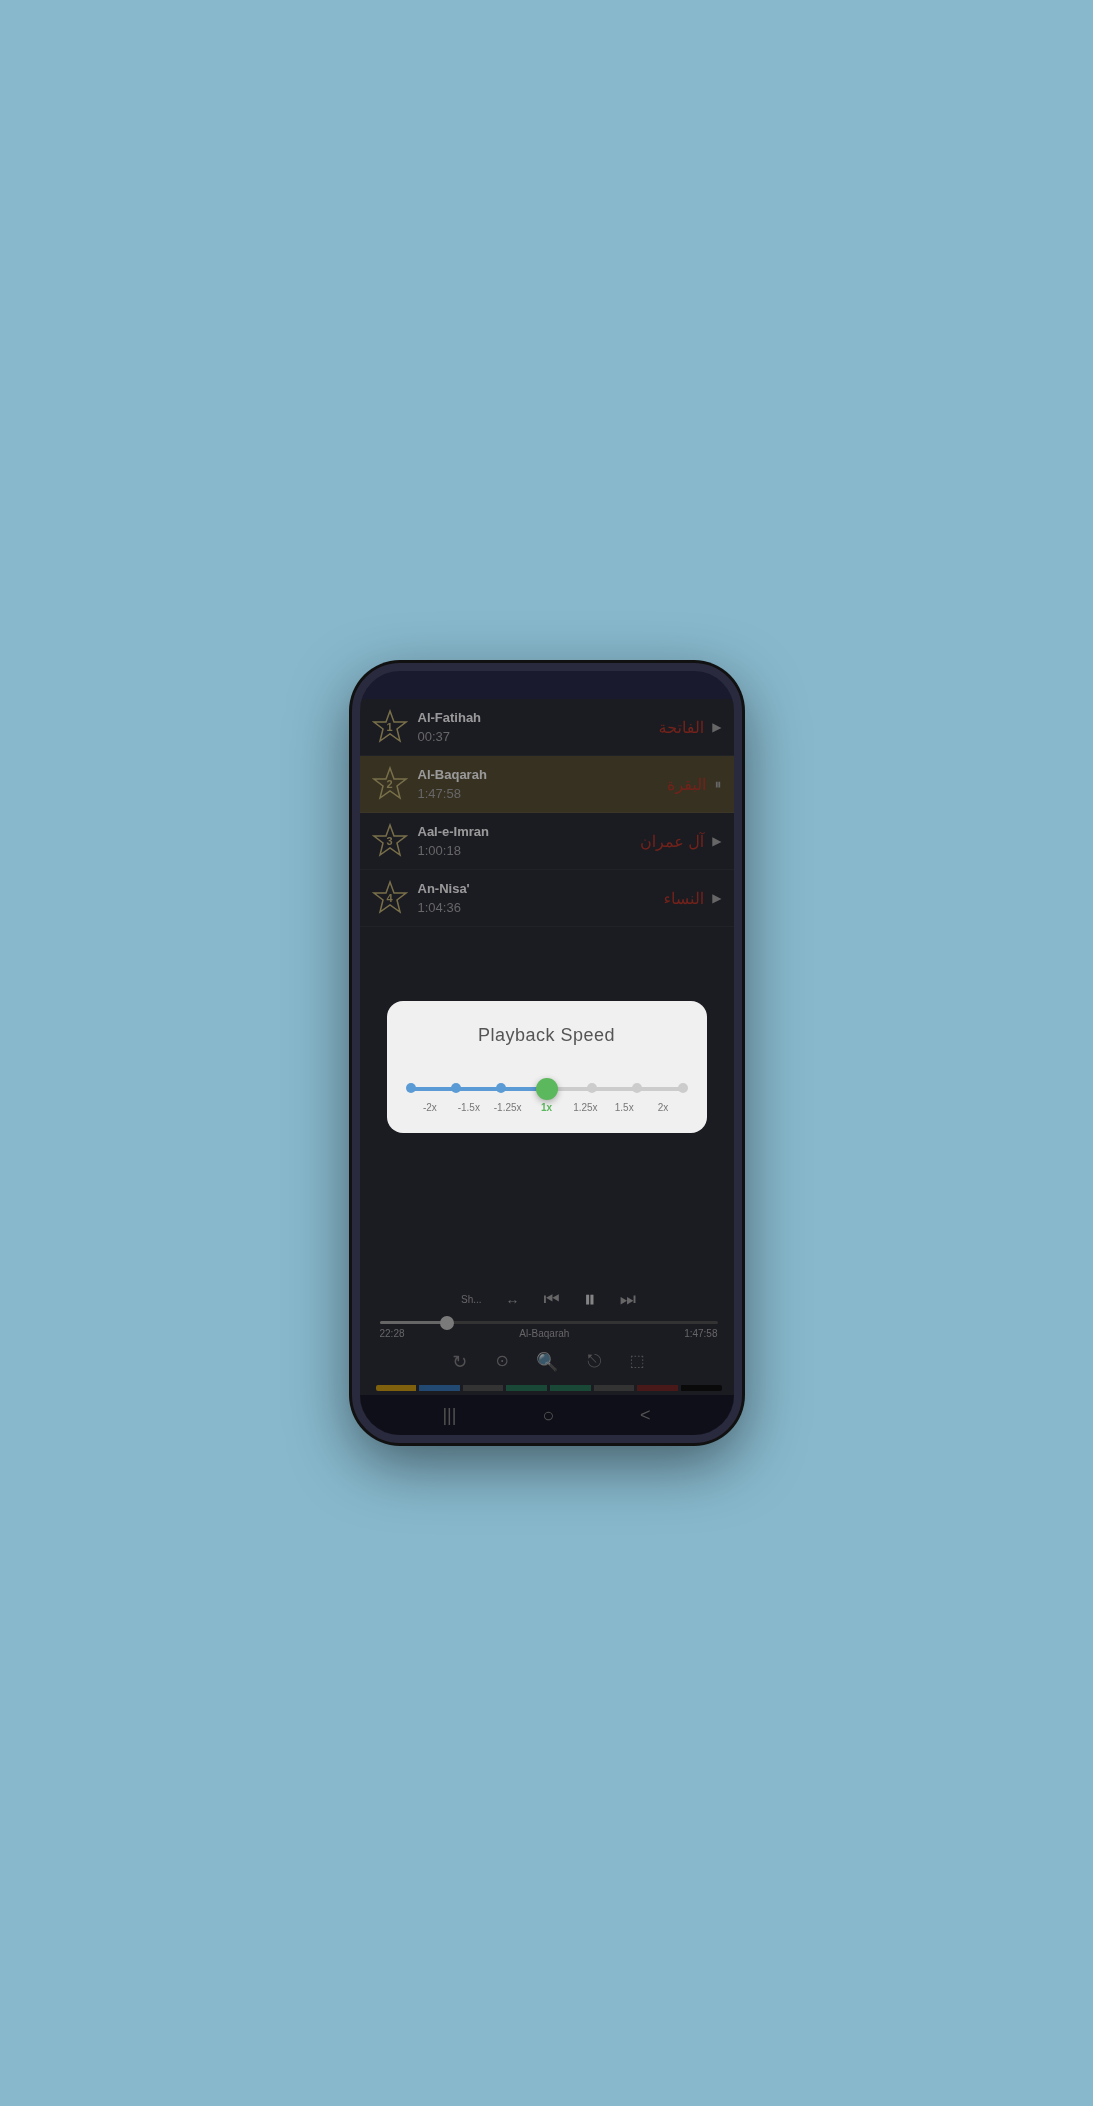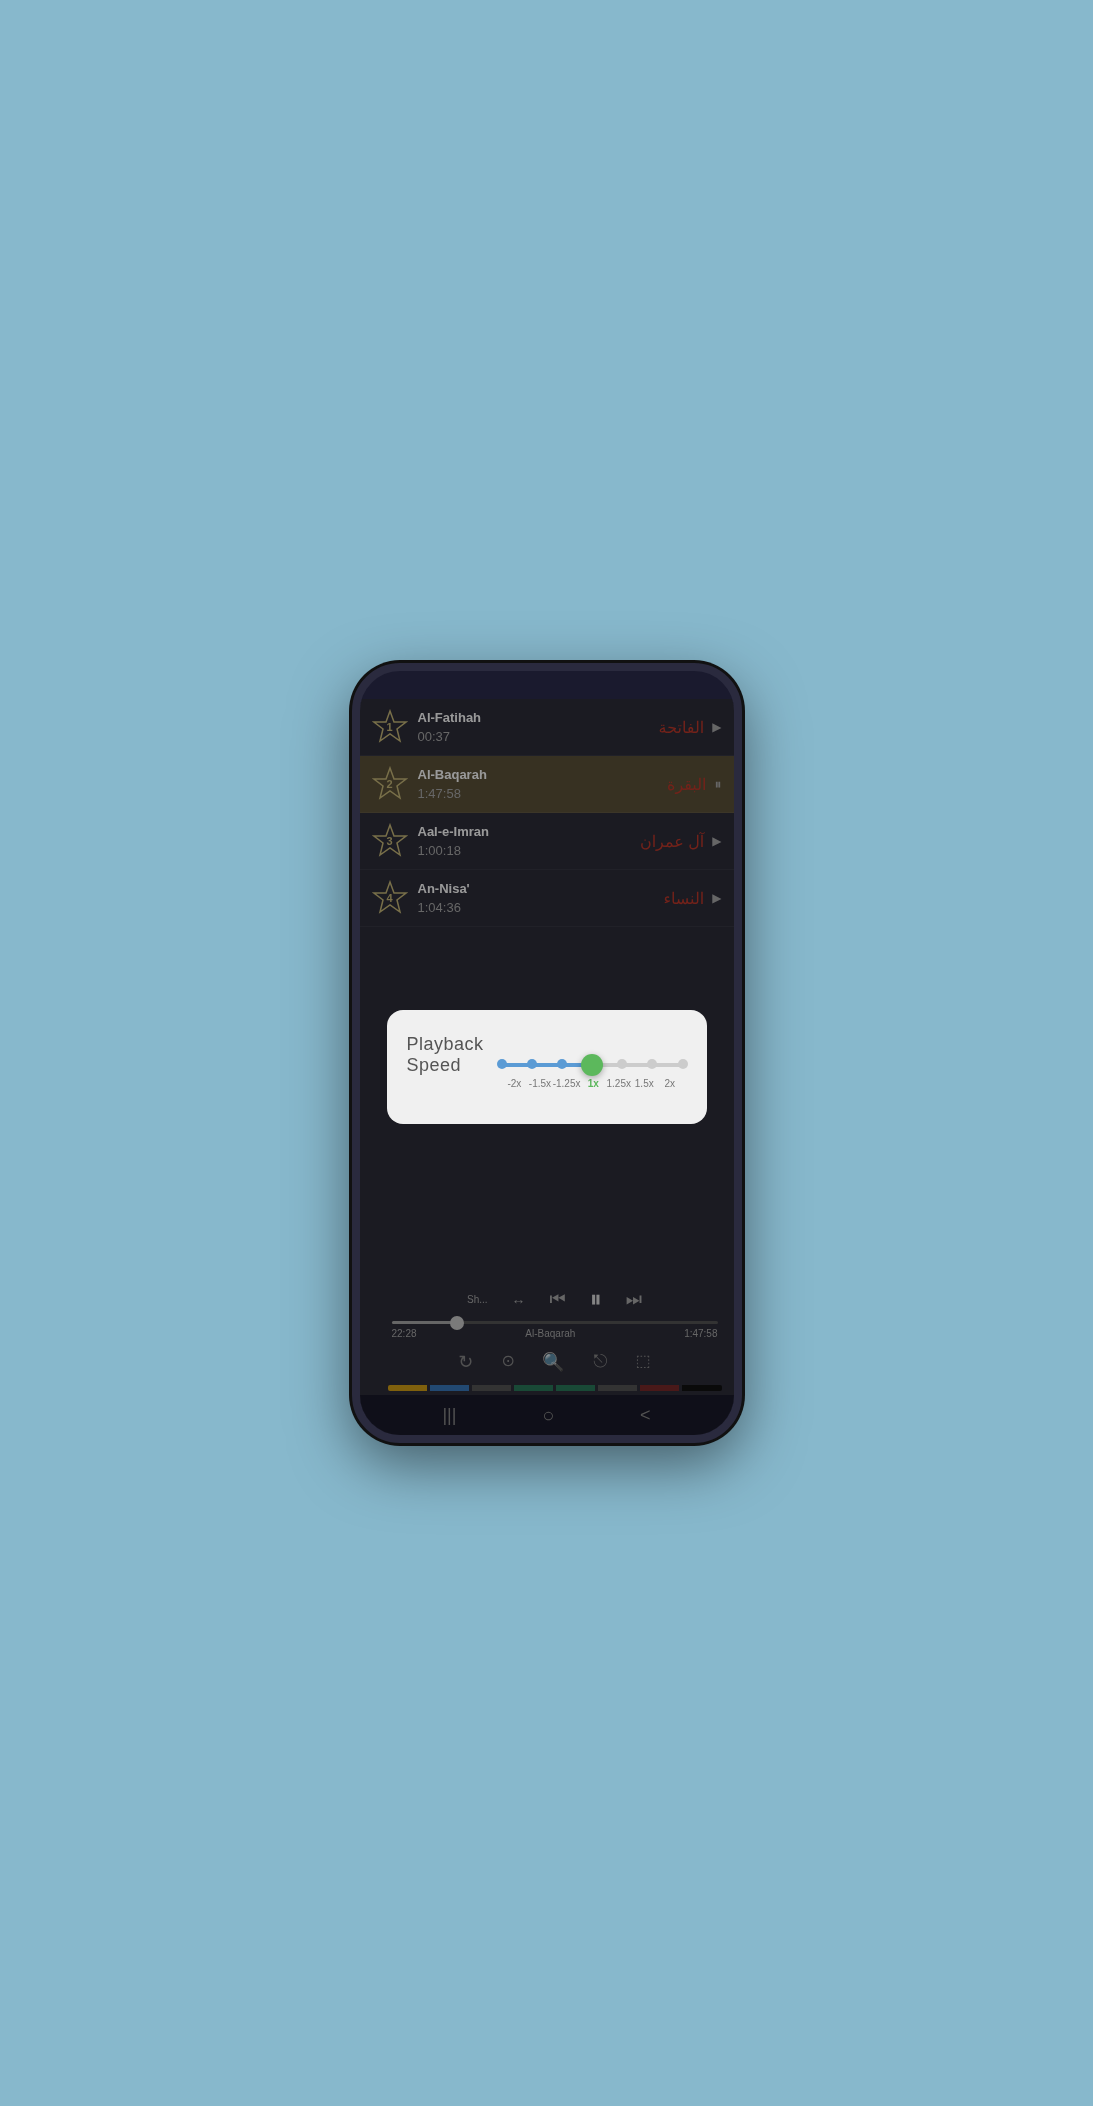--- a/index.html
+++ b/index.html
@@ -152,21 +152,21 @@
       display: flex;
       align-items: center;
       justify-content: center;
     }
     .modal-box {
       background: #f0f0f0;
       border-radius: 16px;
       width: 320px;
       padding: 24px 20px 20px;
       display: flex;
-      flex-direction: row;
+      flex-direction: column;
       align-items: center;
     }
     .modal-title {
       font-size: 18px;
       font-weight: 400;
       color: #555;
       margin-bottom: 28px;
       letter-spacing: 0.5px;
     }
 
@@ -202,21 +202,21 @@
       font-size: 15px;
       font-weight: bold;
       letter-spacing: 2px;
       cursor: pointer;
     }
 
     
     .bottom-player {
       position: absolute;
       bottom: 40px;
-      left: 16px;
+      left: 4px;
       right: 0;
       background: #2d2d3a;
     }
 
     .player-controls-row {
       display: flex;
       align-items: center;
       justify-content: center;
       gap: 24px;
       padding: 8px 16px 4px;

